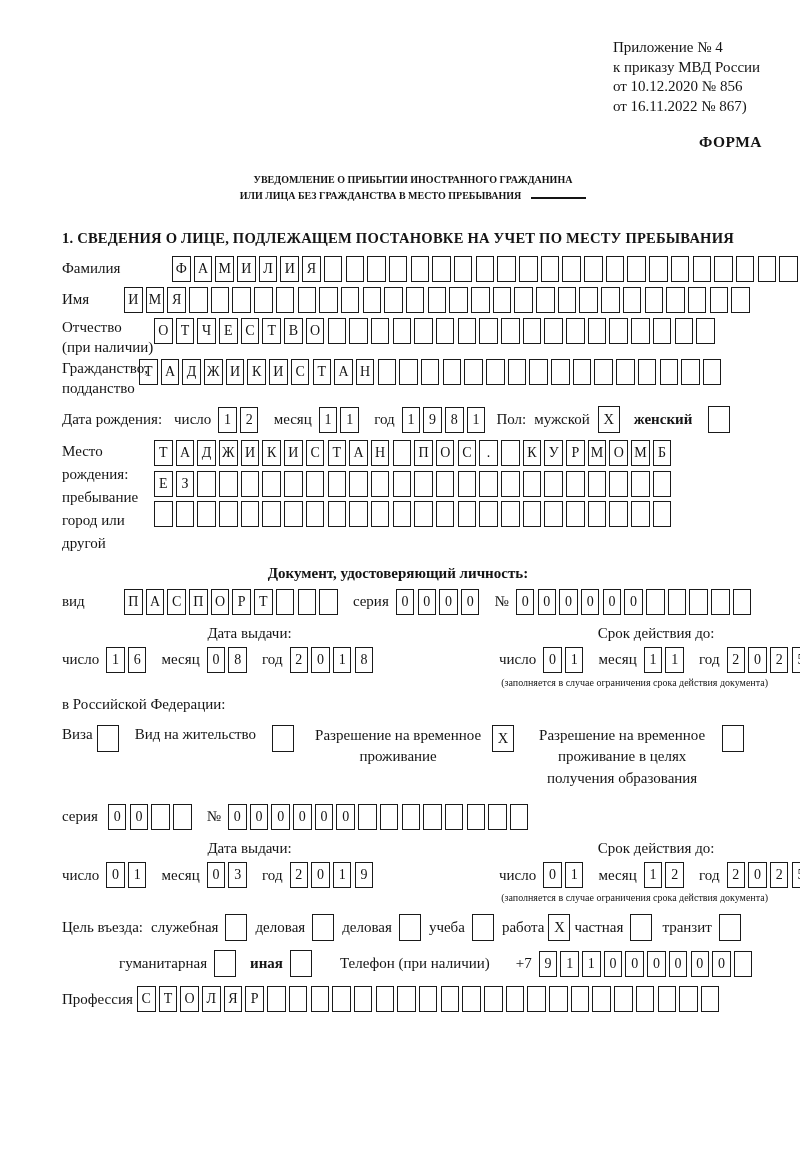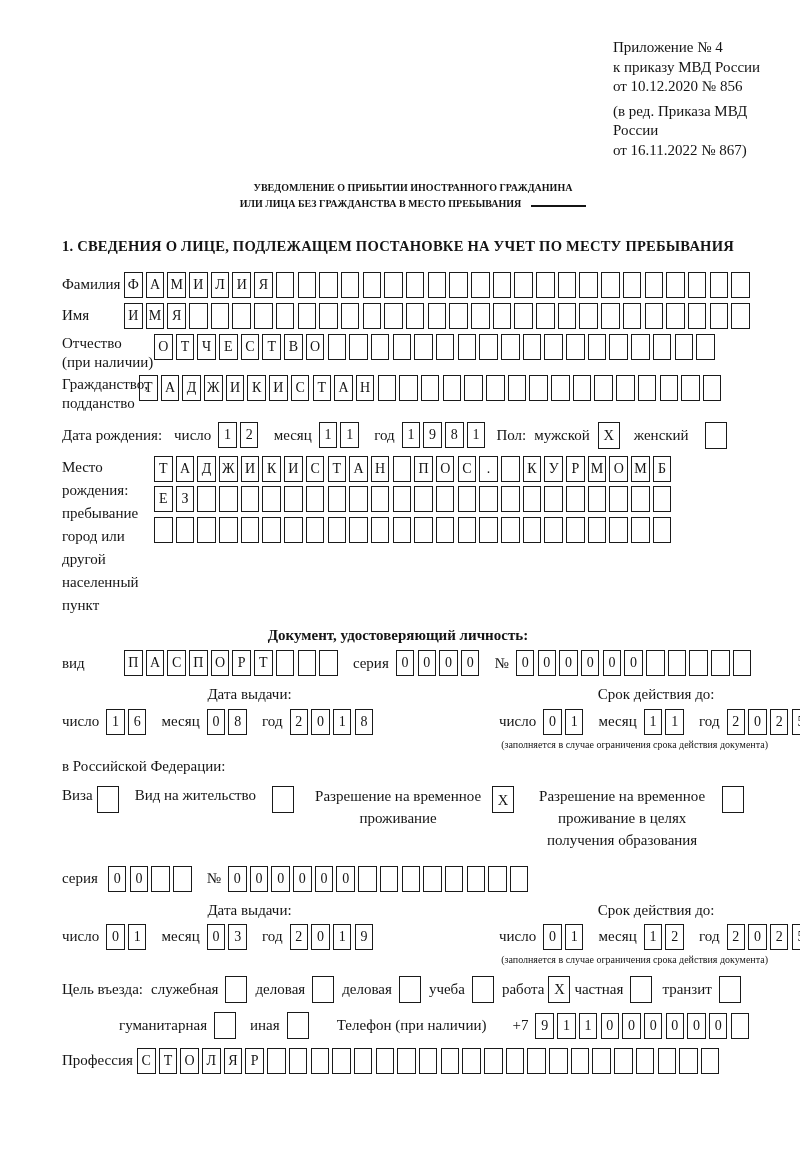--- a/index.html
+++ b/index.html
@@ -35,51 +35,51 @@
   .dcol-left{width:375px;flex:none;}
   .dcol-right{margin-left:62px;flex:none;}
   .dhead{text-align:center;margin-bottom:4px;}
   .dline{display:flex;align-items:center;}
   .note{ text-align:right;padding-right:26px;font-size:10px;margin-top:3px;}
   .optrow{display:flex;align-items:flex-start;margin-top:10px;}
   .optlabel{flex:none;text-align:center;line-height:1.45;}
   .ow150{width:168px;margin-left:20px;} .ow170{width:172px;margin-left:22px;}
   .purpose-opt{display:flex;align-items:center;flex:none;}
   .purpose-opt .cbox{margin-left:7px;}
-  .gap8{margin-left:8px;} .gap10{margin-left:10px;} .gap14{margin-left:14px;} .gap16{margin-left:16px;}
+  .gap8{margin-left:8px;} .gap10{margin-left:10px;} .gap14{margin-left:14px;font-weight:bold;} .gap16{margin-left:16px;}
   .indent57{margin-left:57px;}
   .stack{display:flex;flex-direction:column;}
   .stack .cells{margin-top:4.5px;}
   .stack .cells:first-child{margin-top:0;}
   .lh23{line-height:23px;justify-content:space-between;}
 </style>
 </head>
 <body>
 
 <div class="page">
 
   <div class="appendix">
     <div>Приложение № 4</div>
     <div>к приказу МВД России</div>
     <div>от 10.12.2020 № 856</div>
-    <div class="gap">(в ред. Приказа МВД России</div>
     <div>от 16.11.2022 № 867)</div>
   </div>
 
+  <div class="forma">ФОРМА</div>
 
   <div class="title">
     <div>УВЕДОМЛЕНИЕ О ПРИБЫТИИ ИНОСТРАННОГО ГРАЖДАНИНА</div>
     <div>
       <span>ИЛИ ЛИЦА БЕЗ ГРАЖДАНСТВА В МЕСТО ПРЕБЫВАНИЯ</span><span class="titleline"></span>
     </div>
   </div>
 
   <div class="sec1">1. СВЕДЕНИЯ О ЛИЦЕ, ПОДЛЕЖАЩЕМ ПОСТАНОВКЕ НА УЧЕТ ПО МЕСТУ ПРЕБЫВАНИЯ</div>
 
-  <div class="row vcenter" style="margin-top:16px;">
+  <div class="row vcenter" style="margin-top:8px;gap:48px;">
     <span class="lbl w62">Фамилия</span>
     <span class="cells">
         <span class="cell">Ф</span>
         <span class="cell">А</span>
         <span class="cell">М</span>
         <span class="cell">И</span>
         <span class="cell">Л</span>
         <span class="cell">И</span>
         <span class="cell">Я</span>
         <span class="cell"></span>
@@ -237,21 +237,20 @@
     <span class="cbox gap8">X</span>
     <span class="gap14">женский</span>
     <span class="cbox gap16"></span>
   </div>
 
   <div class="row" style="margin-top:7px;">
     <span class="lbl w92 stack lh23">
       <span>Место рождения:</span>
       <span>пребывание</span>
       <span>город или другой</span>
-      <span>населенный пункт</span>
     </span>
     <span class="stack">
       <span class="cells">
           <span class="cell">Т</span>
           <span class="cell">А</span>
           <span class="cell">Д</span>
           <span class="cell">Ж</span>
           <span class="cell">И</span>
           <span class="cell">К</span>
           <span class="cell">И</span>

